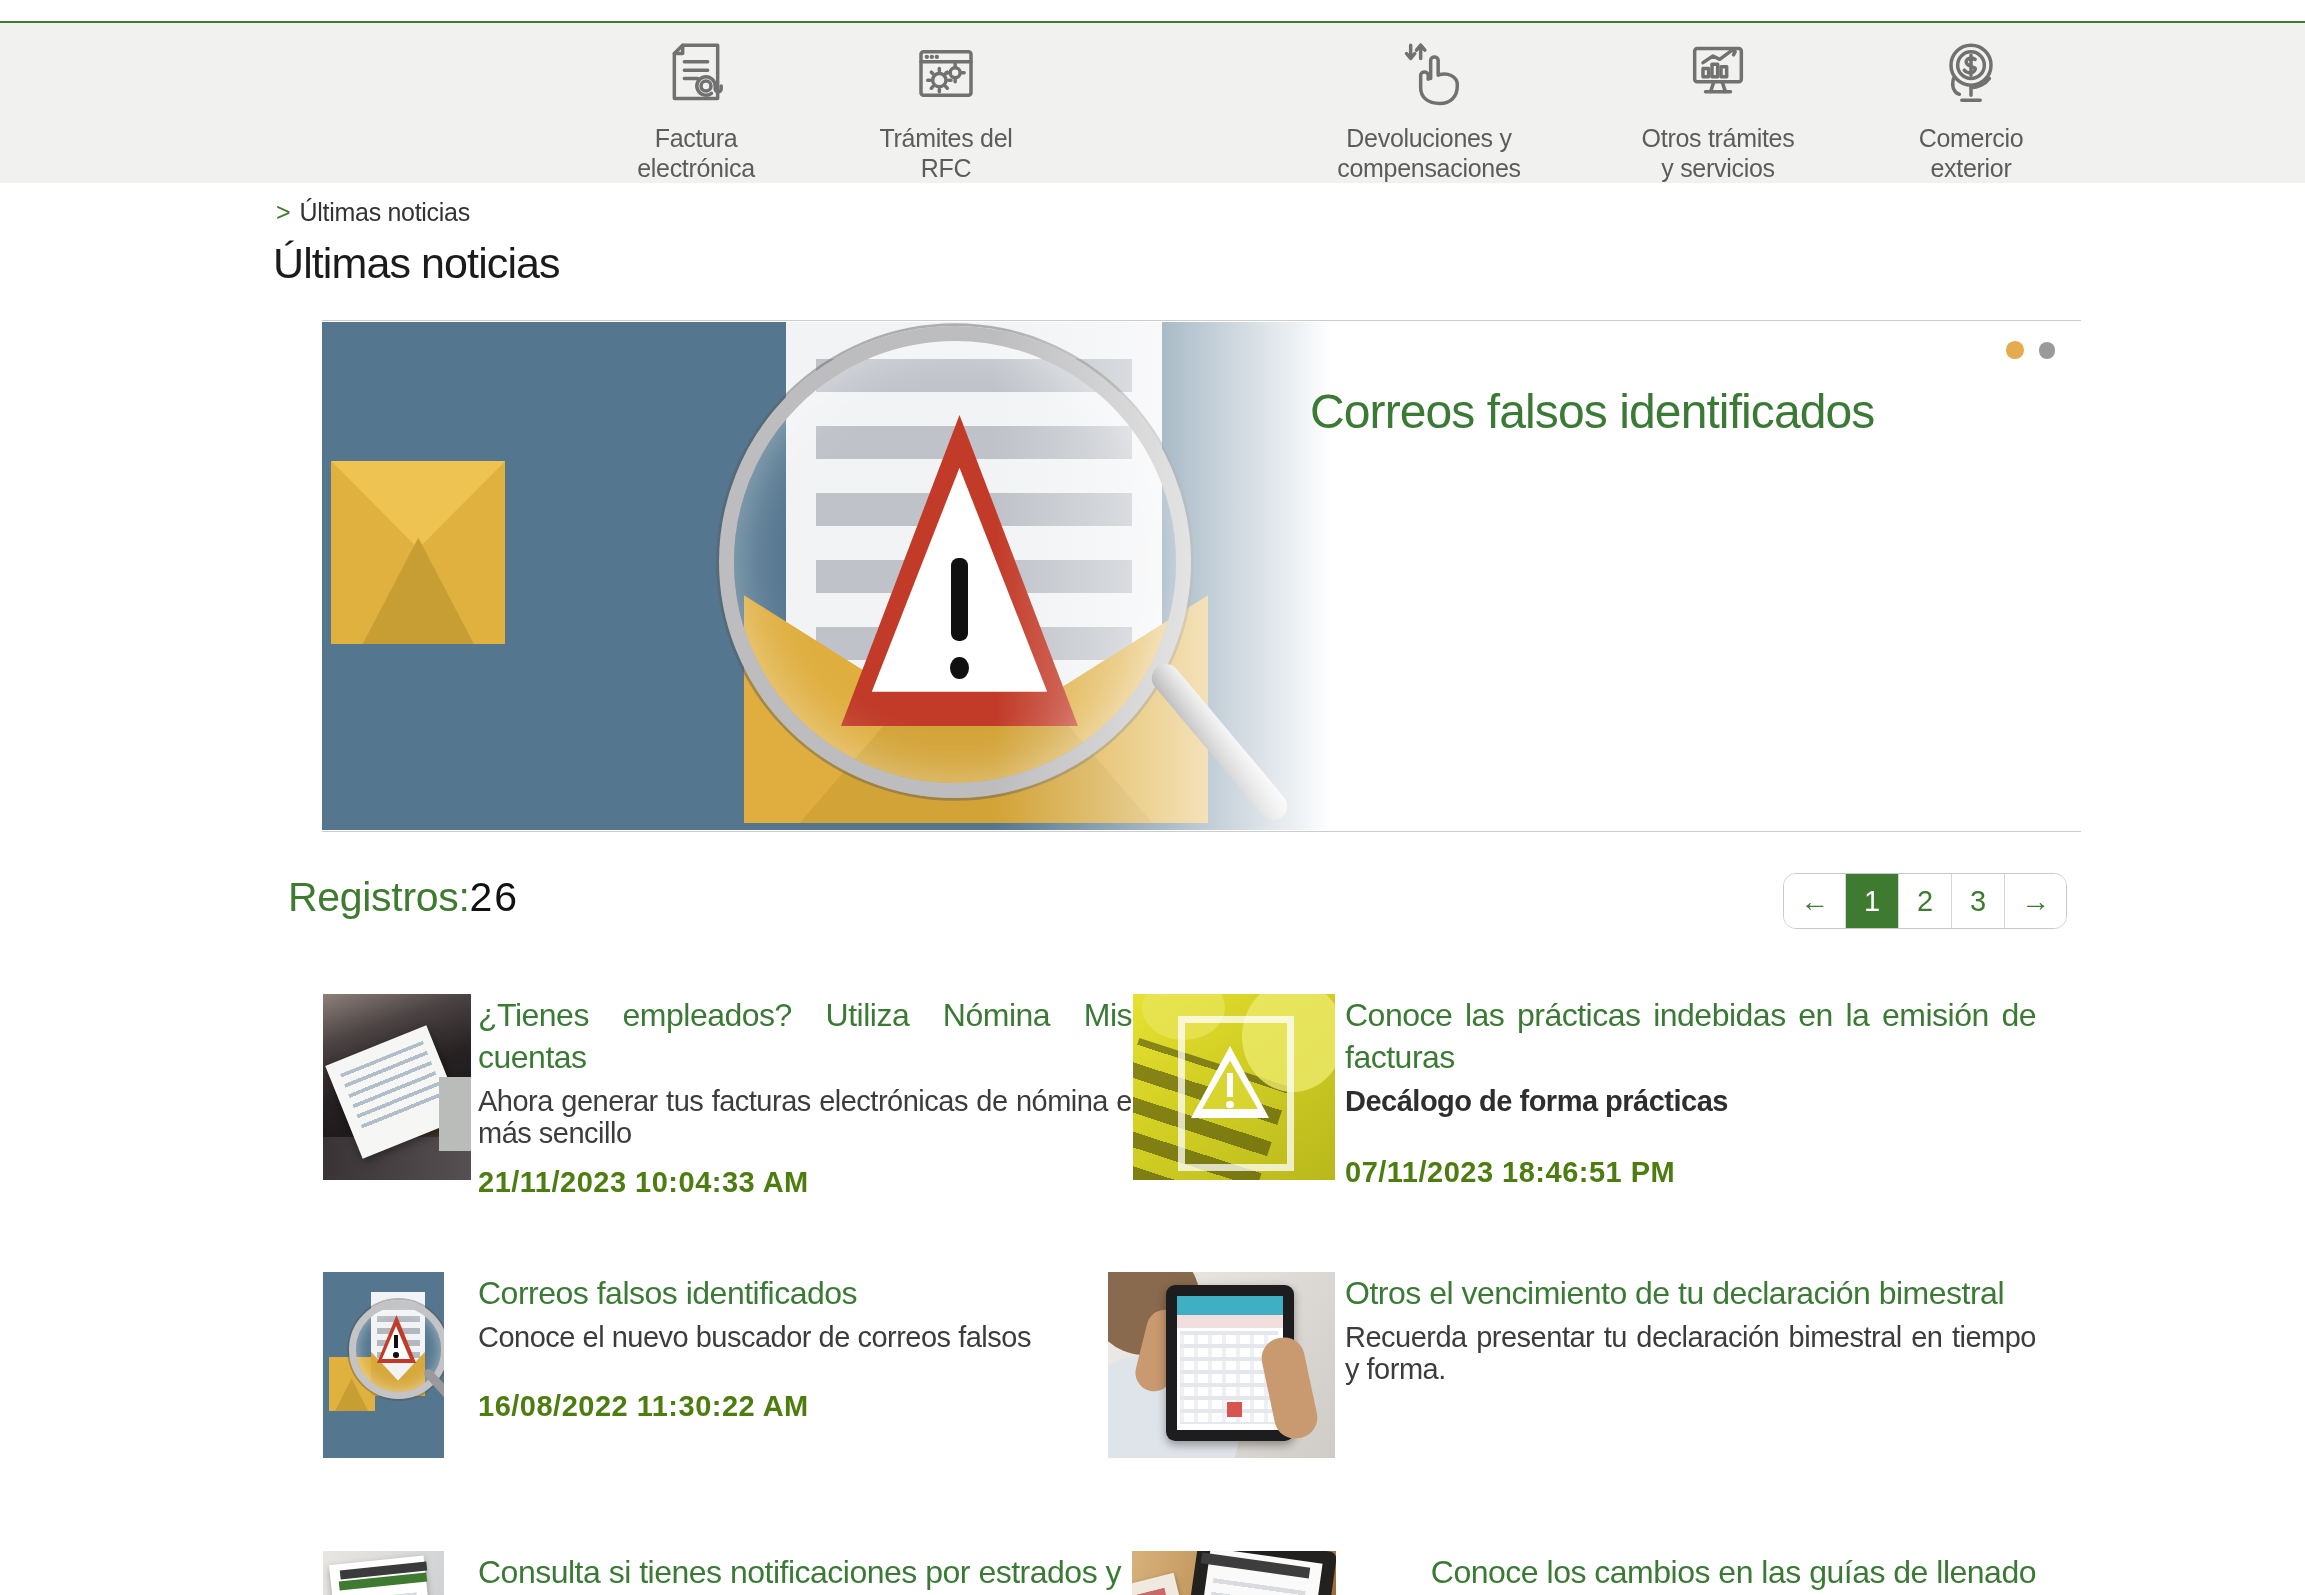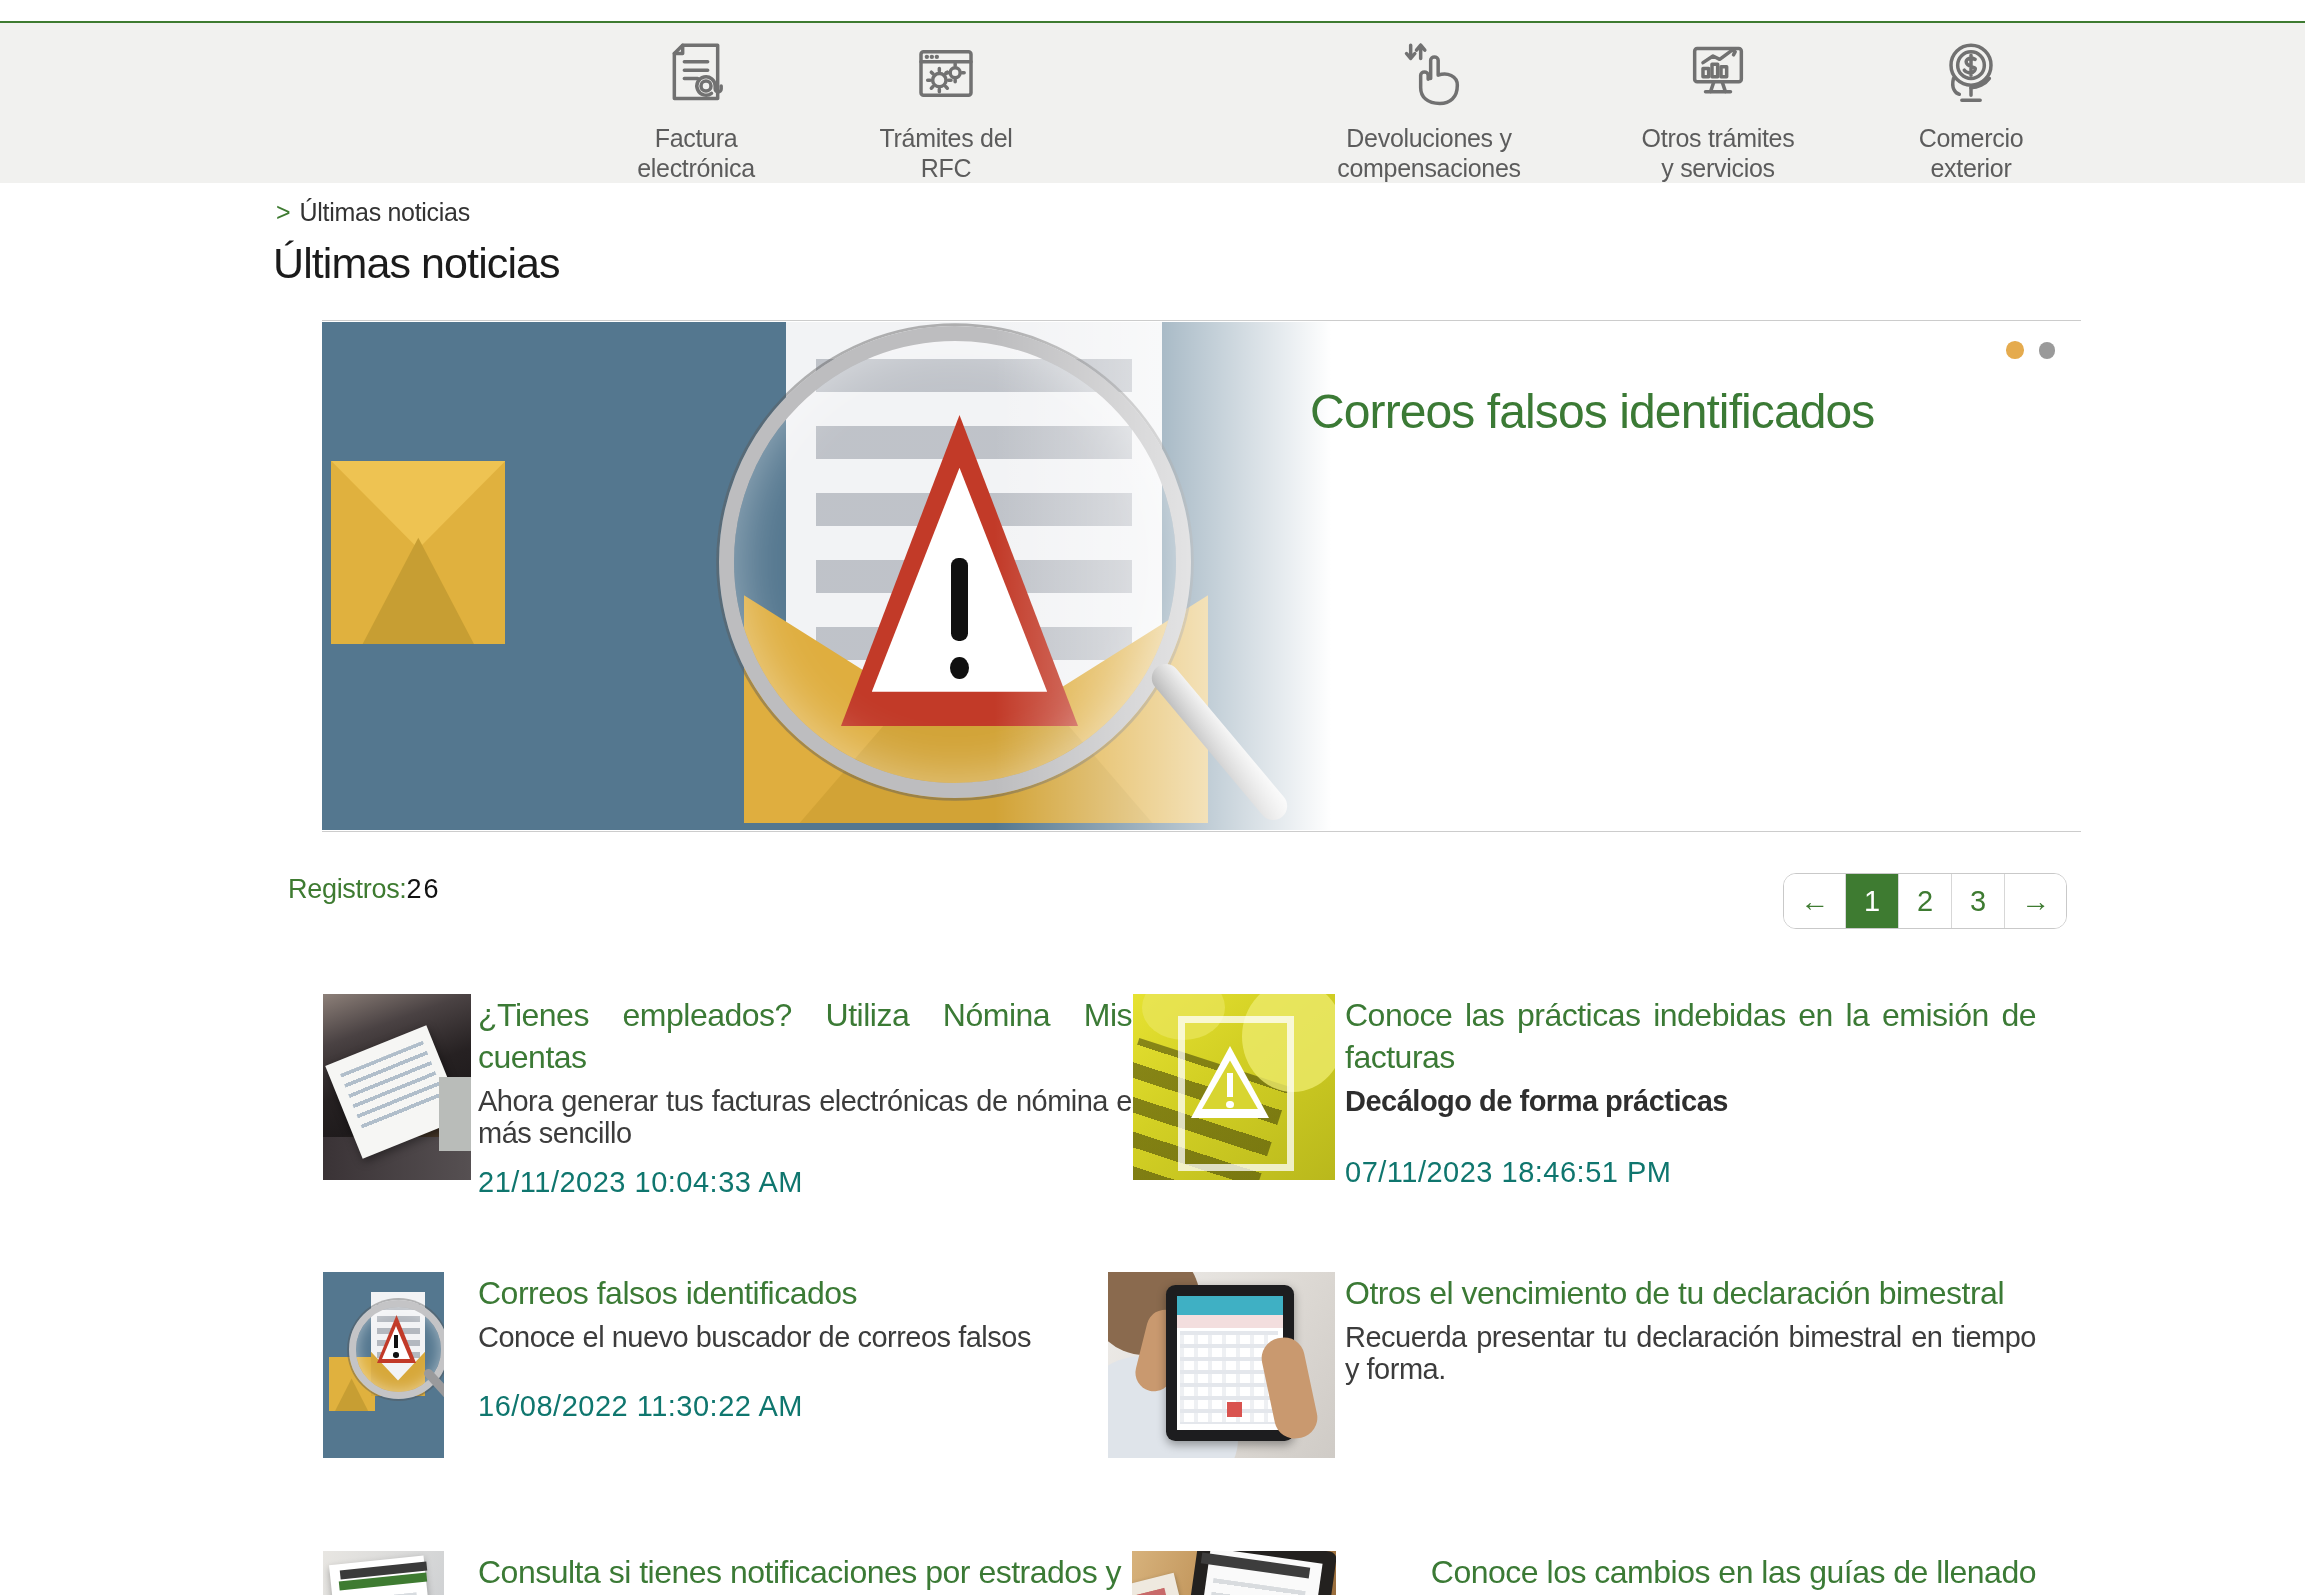--- a/index.html
+++ b/index.html
@@ -48,40 +48,40 @@
         border:15px solid #bdbdbf;box-shadow:0 0 0 2.8px rgba(90,90,90,.45), inset 0 0 56px rgba(255,255,255,.45);}
   .lens-handle{position:absolute;left:800px;top:406px;width:195px;height:28px;border-radius:14px;
         background:linear-gradient(180deg,#e2e2e2,#7c7c7c);transform:rotate(50deg);}
   .hero-fade{position:absolute;inset:0;
         background:linear-gradient(90deg,rgba(255,255,255,0) 56%,#ffffff 84%);}
   .hero-title{position:absolute;left:988px;top:63px;font-size:48px;letter-spacing:-0.9px;color:#3b7a35;}
   .hero-dots{position:absolute;left:1684px;top:20.4px;display:flex;gap:15px;}
   .hero-dot{width:17.6px;height:17.6px;border-radius:50%;cursor:pointer;}
 
   
-  .records{position:absolute;left:288px;top:874px;font-size:27px;}
+  .records{position:absolute;left:288px;top:874px;font-size:41px;}
   .records .lbl{color:#3e7b31;}
   .records .num{color:#111;letter-spacing:1.9px;}
   .pager{position:absolute;left:1783px;top:873px;height:54px;display:flex;
         border:1.9px solid #c9c9c9;border-radius:13px;overflow:hidden;background:#fff;}
   .pager .cell{display:flex;align-items:center;justify-content:center;font-size:29px;color:#3e7b31;
         border-right:0.9px solid #d7d7d7;cursor:pointer;background:#fff;}
   .pager .cell:last-child{border-right:none;}
   .pager .arrow{width:61px;}
   .pager .num{width:52px;}
   .pager .active{background:#3e7b31;color:#fff;}
 
   
   .item{position:absolute;}
   .thumb{position:absolute;top:0;height:186px;overflow:hidden;cursor:pointer;}
   .txt{position:absolute;top:0;cursor:pointer;}
   .n-title{font-size:32px;line-height:42px;color:#3b7a35;text-align:justify;letter-spacing:-0.5px;}
   .n-desc{margin-top:7.4px;font-size:29px;line-height:32px;color:#3c3c3c;text-align:justify;letter-spacing:-0.5px;}
   .n-desc.bold{font-weight:bold;color:#2e2e2e;}
-  .n-date{font-size:29px;color:#0f766e;letter-spacing:0.5px;}
+  .n-date{font-size:29px;color:#4d7c0f;letter-spacing:0.5px;font-weight:bold;}
   .mt1{margin-top:16.7px;} .mt2{margin-top:39px;} .mt3{margin-top:37px;} .mt4{margin-top:11px;}
 
   
   .abs{position:absolute;}
 
   
   .t1{width:148px;background:linear-gradient(160deg,#8d8079 0%,#4a4243 22%,#262122 45%,#1f1b1c 62%,#54412c 82%,#7c5c33 100%);}
   .t1 .paper{left:16.7px;top:48px;width:109px;height:100px;background:#f6f6f4;transform:rotate(-22deg);
         box-shadow:0 3.7px 9.3px rgba(0,0,0,.4);}
   .t1 .paper-lines{left:9.3px;top:13px;right:9.3px;height:65px;

